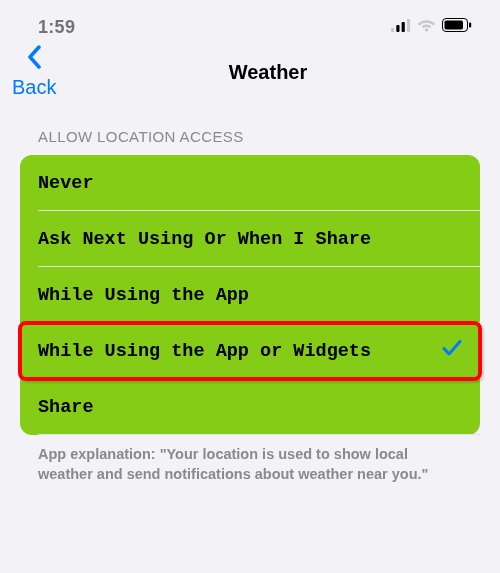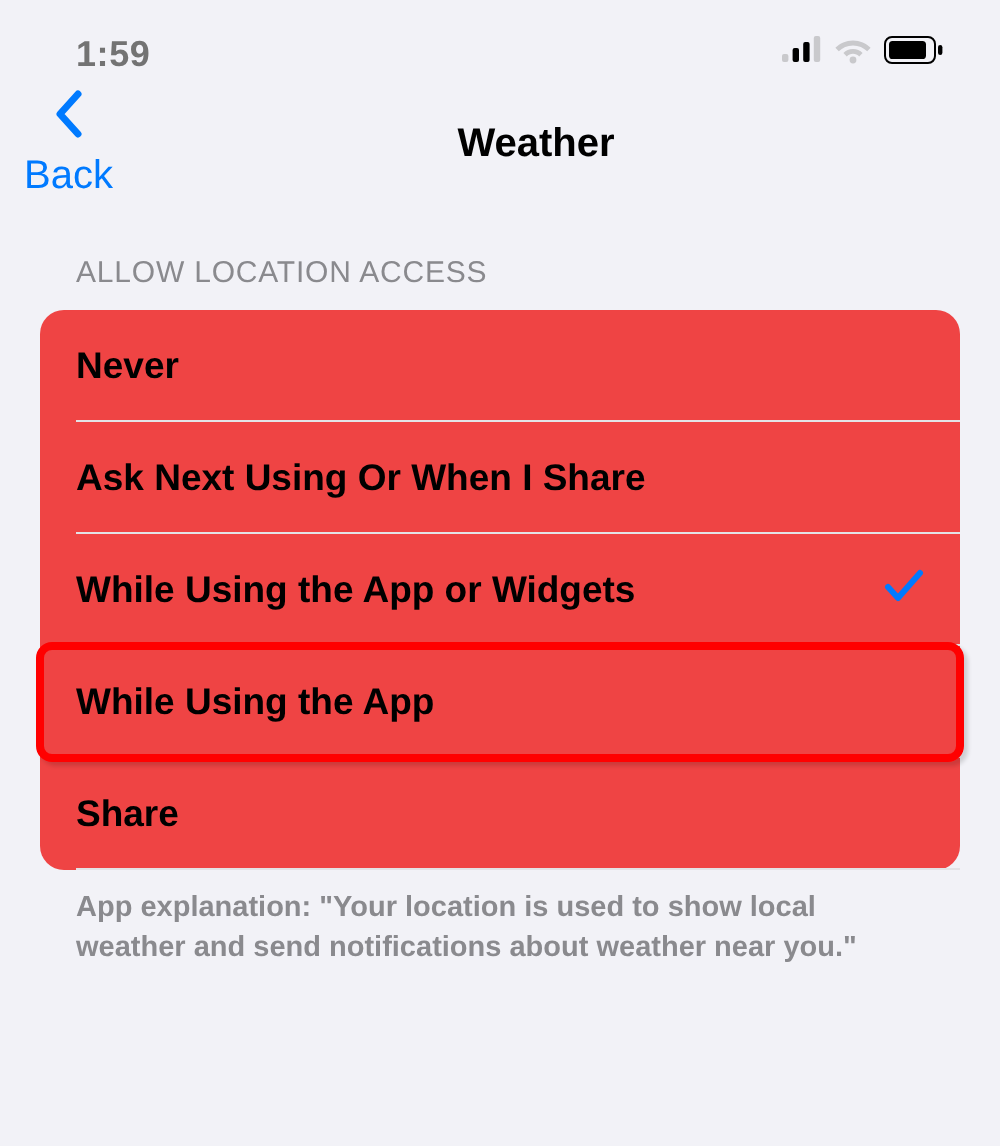--- a/index.html
+++ b/index.html
@@ -67,24 +67,25 @@
       padding: 30px 20px 0 20px;
     }
     .section-header {
       font-size: 15px;
       font-weight: 400;
       color: #8a8a8e;
       letter-spacing: 0.4px;
       padding: 0 18px 10px 18px;
     }
     .list {
-      background: #ef4444;
+      background: #84cc16;
       border-radius: 12px;
       overflow: visible;
       position: relative;
+      font-family: Liberation Mono, monospace;
     }
     .row {
       display: flex;
       align-items: center;
       justify-content: space-between;
       padding: 15px 18px;
       font-size: 18.5px;
       font-weight: 600;
       color: #000;
       position: relative;
@@ -163,30 +164,30 @@
 
 <div class="content">
   <div class="section-header">ALLOW LOCATION ACCESS</div>
   <div class="list">
     <div class="row">
       <span>Never</span>
     </div>
     <div class="row">
       <span>Ask Next Using Or When I Share</span>
     </div>
+    <div class="row">
+      <span>While Using the App</span>
+    </div>
     <div class="row" id="row-widgets">
       <span>While Using the App or Widgets</span>
       <span class="checkmark">
         <svg width="20" height="18" viewBox="0 0 20 18">
           <path d="M2 9.5 L7 15 L18 2.5" stroke="#007aff" stroke-width="3" fill="none" stroke-linecap="round" stroke-linejoin="round"></path>
         </svg>
       </span>
-    </div>
-    <div class="row">
-      <span>While Using the App</span>
     </div>
     <div class="row">
       <span>Share</span>
     </div>
     <div class="highlight-box" id="highlight" style="left: -2px; right: -2px; top: 166px; height: 60px;"></div>
   </div>
   <div class="footer-text">App explanation: "Your location is used to show local weather and send notifications about weather near you."</div>
 </div>
 
 </body></html>

